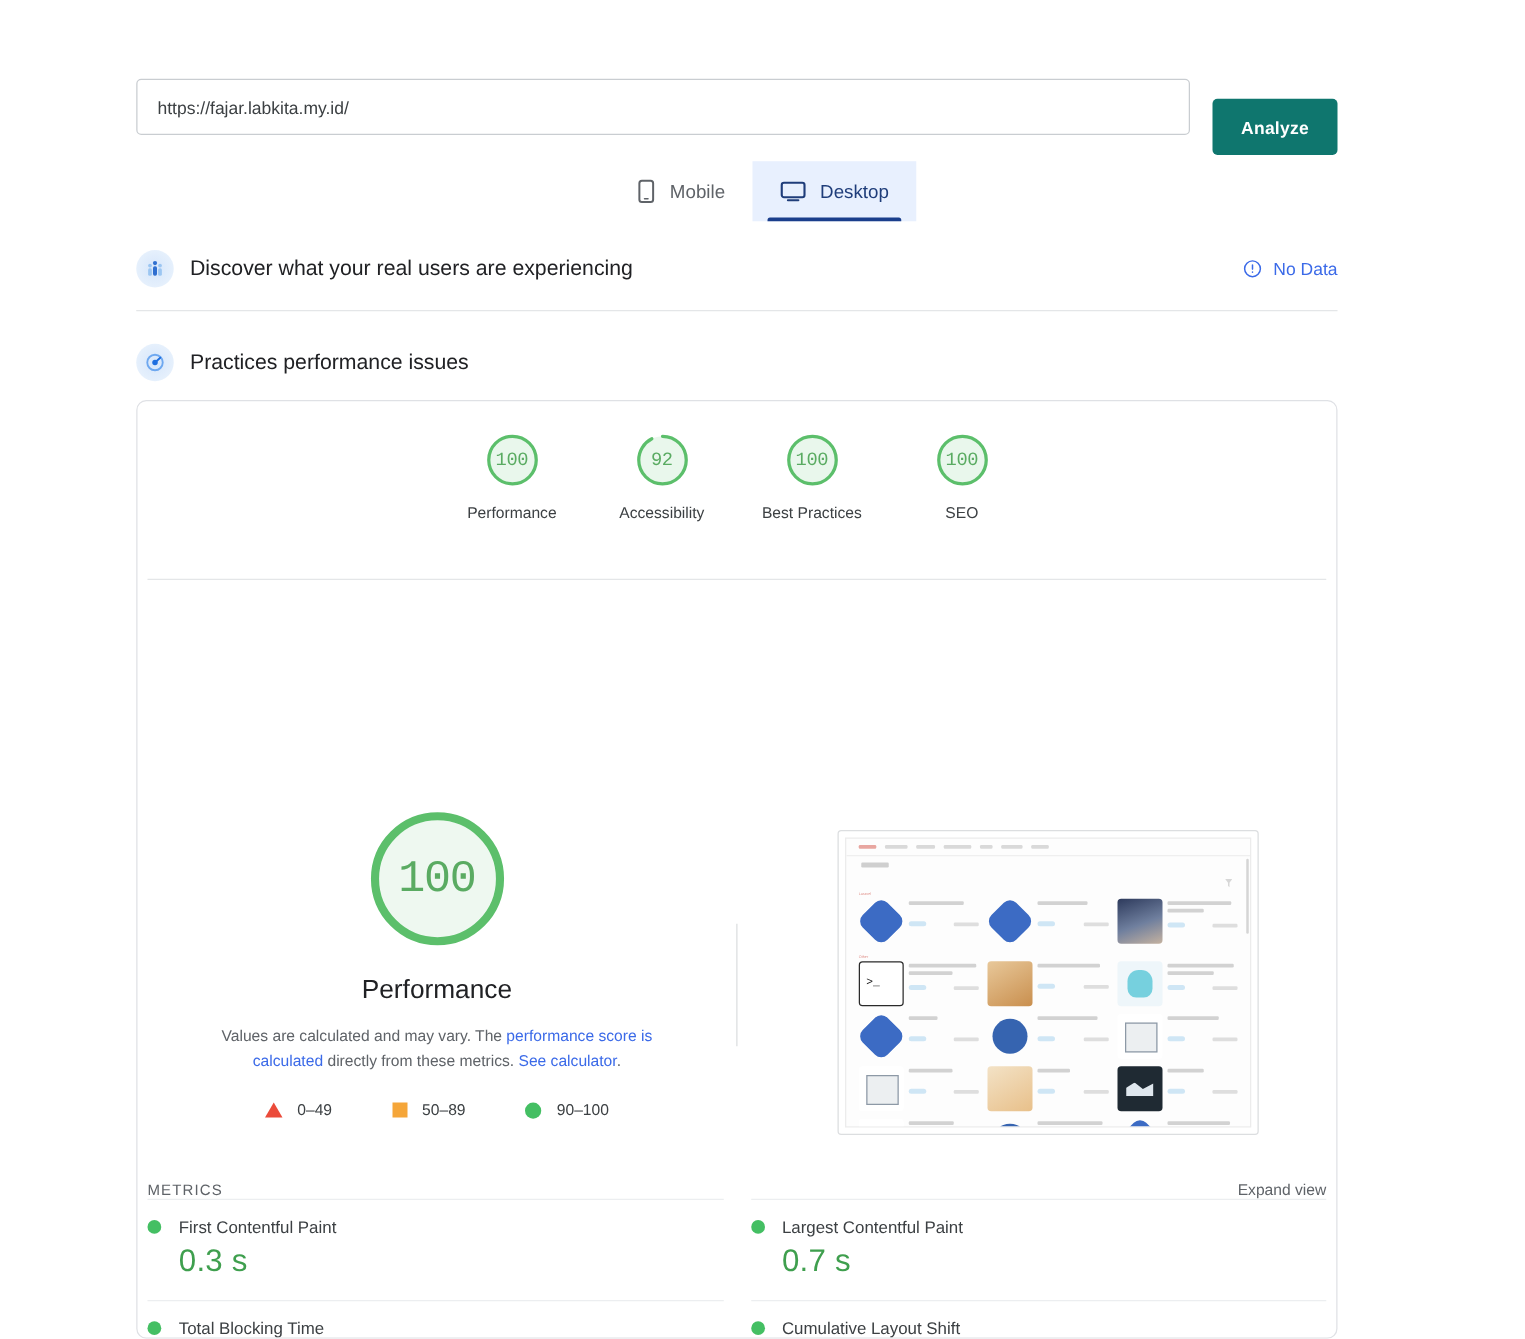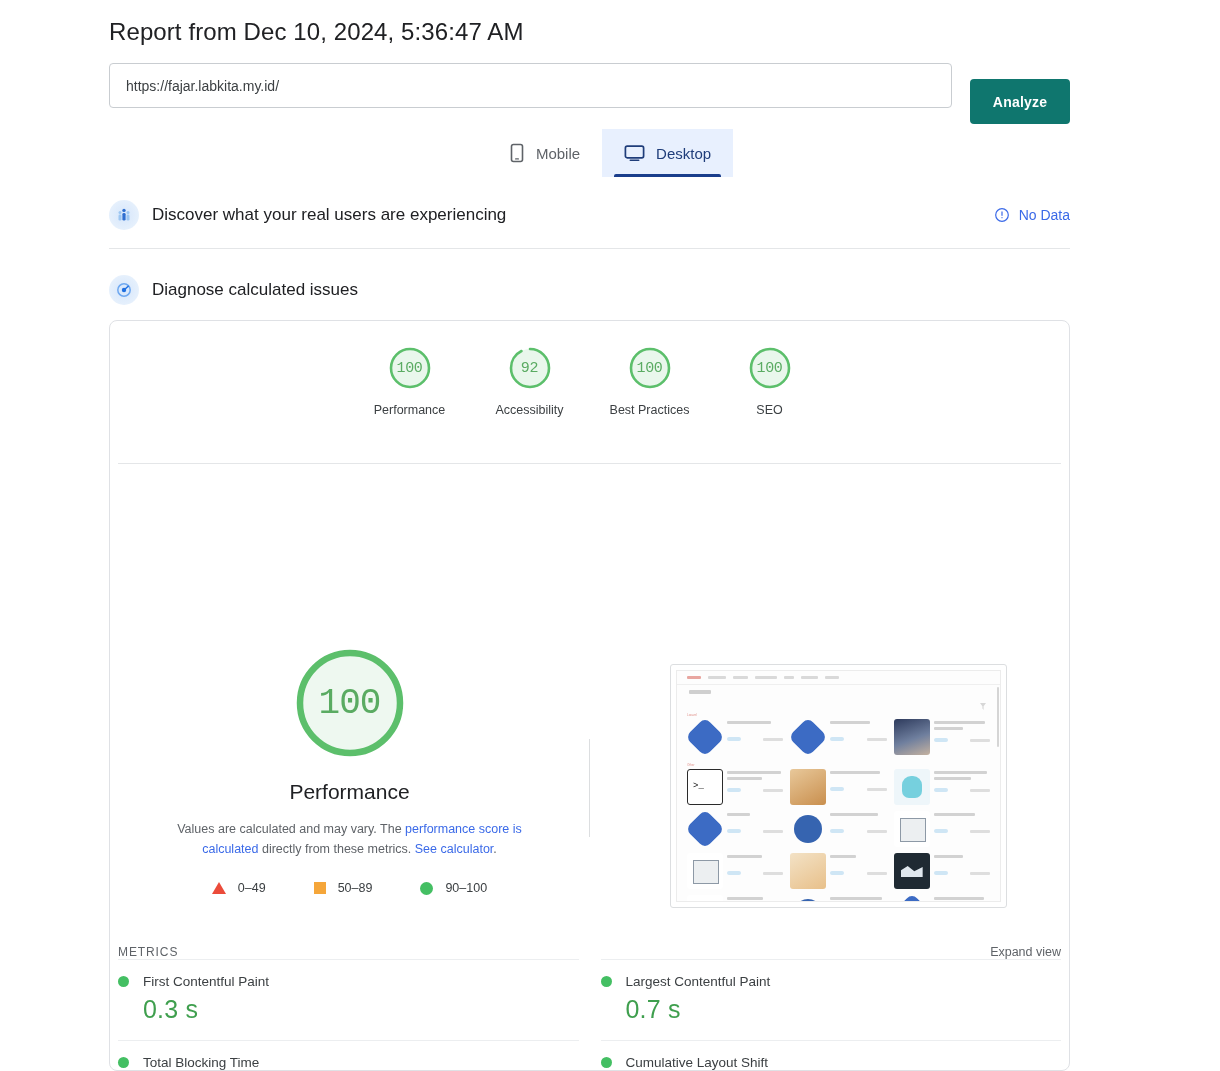--- a/index.html
+++ b/index.html
@@ -580,21 +580,20 @@
     color: #3f9f4e;
     font-weight: 400;
     letter-spacing: 0.2px;
   }
 </style>
 </head>
 <body>
 
 <div class="page">
 
-  <div class="report-title">Report from Dec 10, 2024, 5:36:47 AM</div>
 
   <div class="url-row">
     <input class="url-input" type="text" value="https://fajar.labkita.my.id/" style="">
     <button class="analyze-btn">Analyze</button>
   </div>
 
   <div class="tabs">
     <button class="tab">
       <span>
         <svg width="16" height="20" viewBox="0 0 16 20" fill="none">
@@ -641,21 +640,21 @@
   <div class="divider-line divider-1"></div>
 
   <div class="section-row row-diagnose">
     <span class="sec-icon">
       <svg width="18" height="18" viewBox="0 0 18 18">
         <circle cx="9" cy="9" r="6.2" fill="none" stroke="#6ea8f0" stroke-width="1.5"></circle>
         <circle cx="9" cy="9" r="2.2" fill="#1f6fe0"></circle>
         <path d="M9 9 L13.2 5.2" stroke="#1f6fe0" stroke-width="1.5" stroke-linecap="round"></path>
       </svg>
     </span>
-    <span class="sec-title">Diagnose calculated issues</span>
+    <span class="sec-title">Practices performance issues</span>
   </div>
 
   <div class="card">
 
     <div class="score-strip">
 
       <div class="score-item">
         <div class="gauge-sm">
           <svg viewBox="0 0 46 46">
             <circle cx="23" cy="23" r="19" fill="#e9f7ec"></circle>

